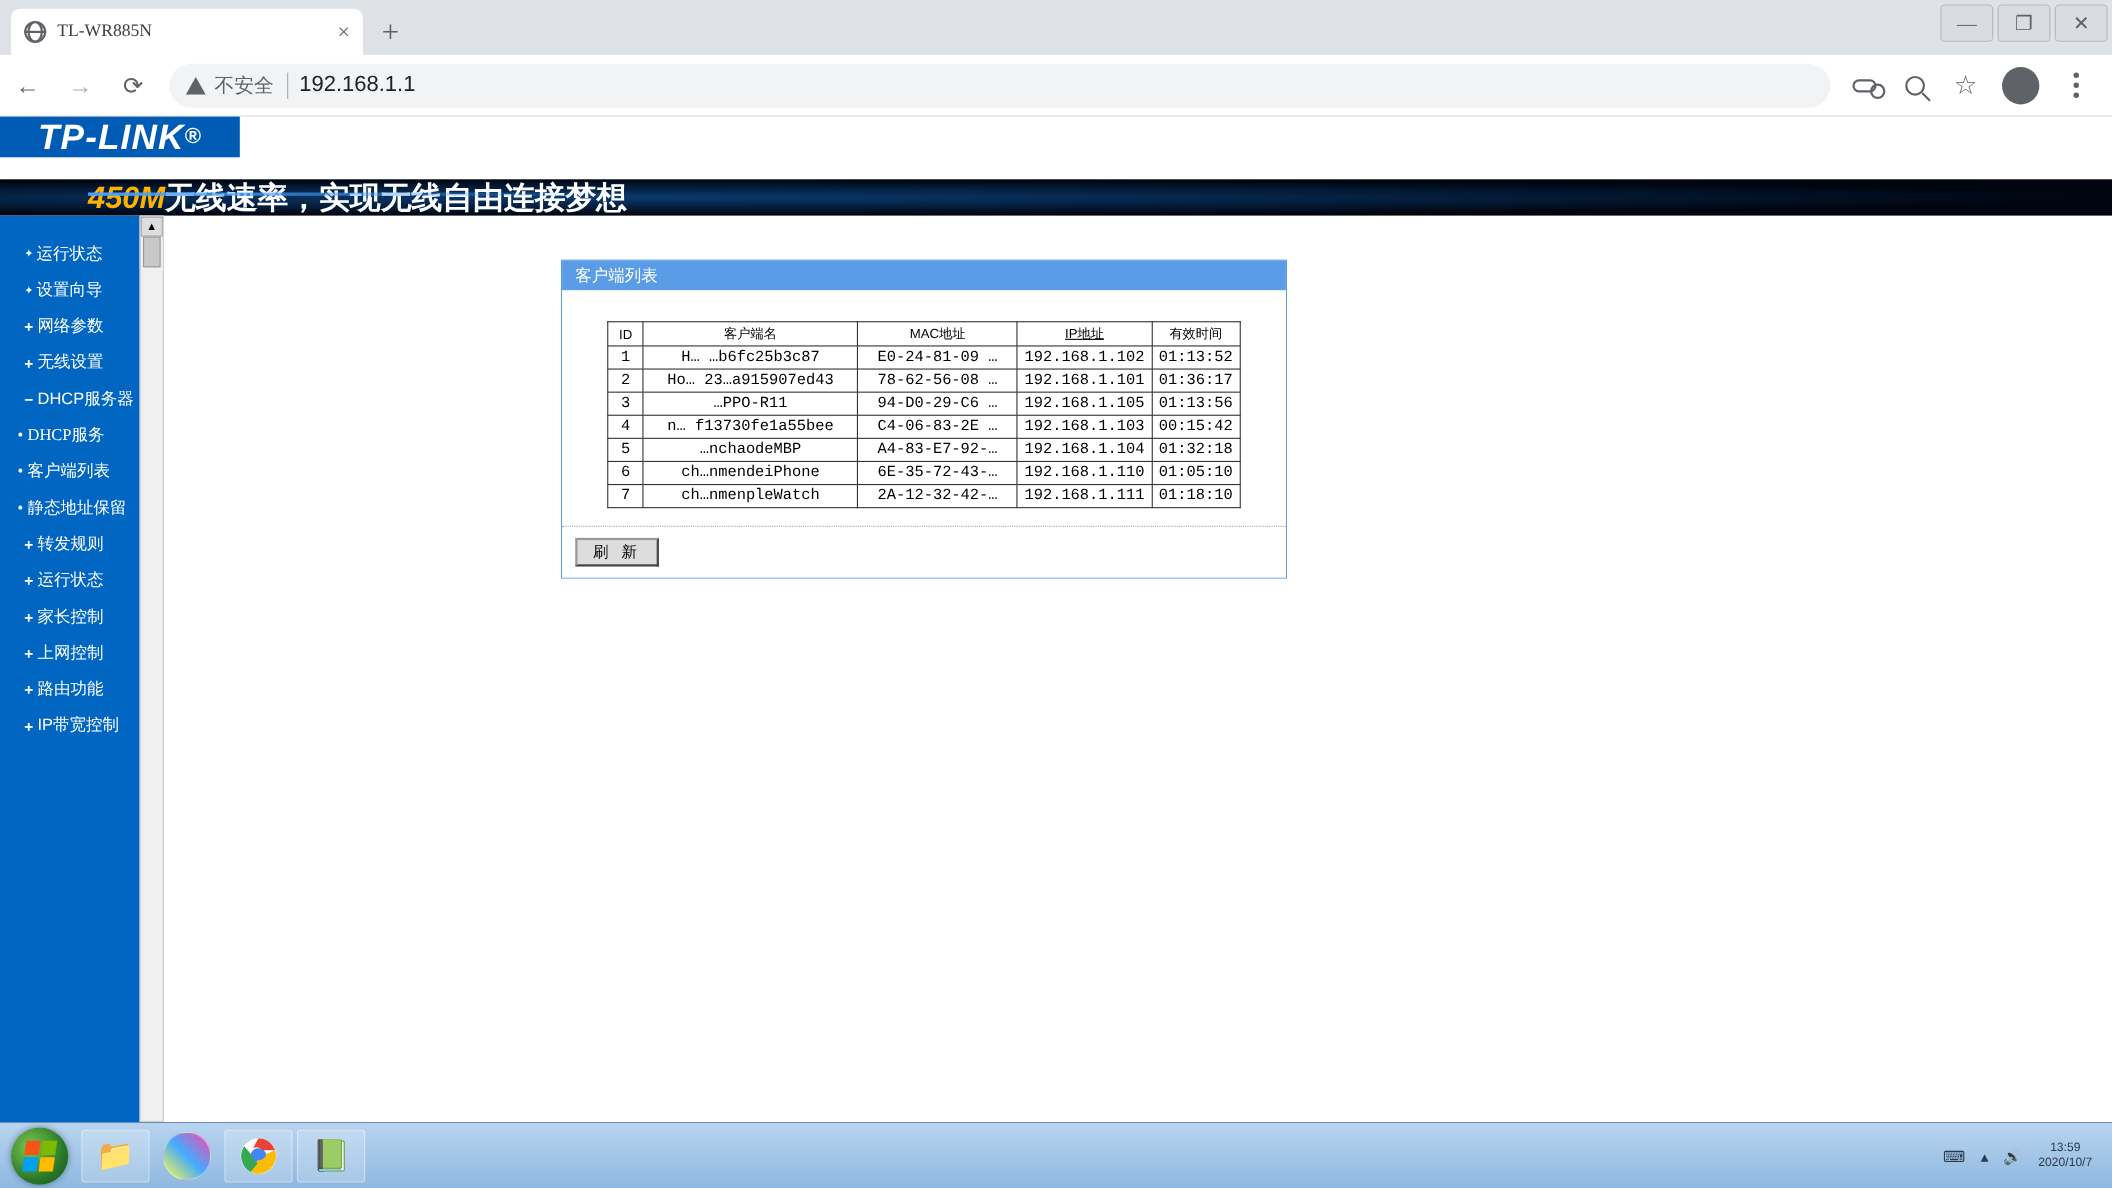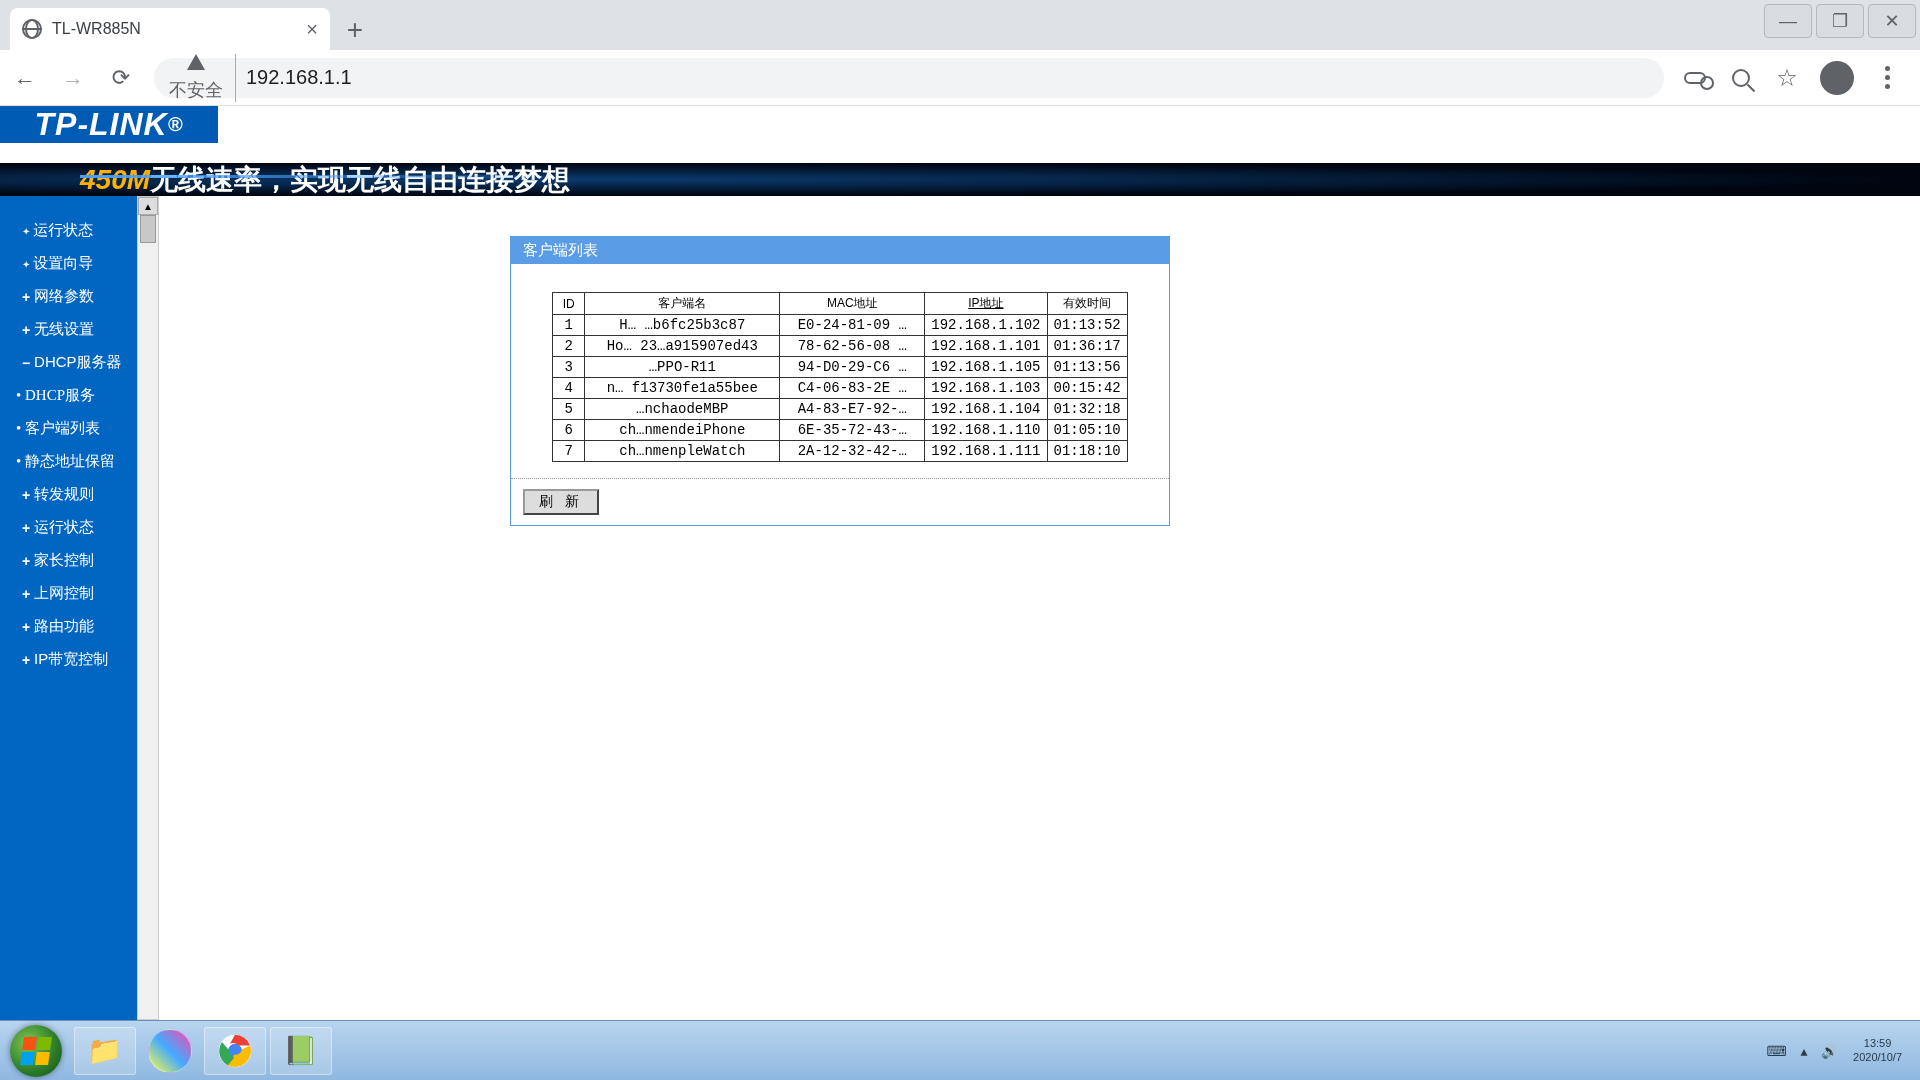--- a/index.html
+++ b/index.html
@@ -1,56 +1,56 @@
 <!DOCTYPE html>
 <html><head>
 <meta charset="utf-8">
 <style>
   * { box-sizing: border-box; margin: 0; padding: 0; }
   body { font-family: "Microsoft YaHei", Arial, sans-serif; font-size: 14px; background: #fff; overflow: hidden; width: 1920px; height: 1080px; position: relative; }
 
   
   .browser-chrome { width: 100%; background: #dee1e6; }
-  .tab-bar { height: 50px; display: flex; align-items: flex-end; padding-left: 10px; position: relative; }
+  .tab-bar { height: 50px; display: flex; align-items: flex-end; padding-left: 10px; position: relative; font-family: Liberation Serif, serif; }
   .tab { background: #fff; border-radius: 8px 8px 0 0; height: 42px; width: 320px; display: flex; align-items: center; padding: 0 12px; gap: 10px; margin-right: 5px; }
   .tab .globe { width: 20px; height: 20px; border: 2px solid #5f6368; border-radius: 50%; position: relative; }
   .tab .globe::before { content:""; position:absolute; left:50%; top:-2px; bottom:-2px; width:10px; border:2px solid #5f6368; border-radius:50%; transform:translateX(-50%); }
   .tab .globe::after { content:""; position:absolute; top:50%; left:-2px; right:-2px; height:2px; background:#5f6368; transform:translateY(-50%);}
   .tab-title { flex:1; font-size:16px; color:#3c4043; }
   .tab-close { font-size:20px; color:#5f6368; cursor:pointer; }
   .new-tab { width:40px; height:40px; display:flex; align-items:center; justify-content:center; font-size:28px; color:#5f6368; cursor:pointer; }
   .window-controls { position:absolute; right:0; top:0; display:flex; }
   .win-btn { width:48px; height:34px; background:#d9dce0; border:1px solid #b5b9bd; border-radius:4px; margin:4px 4px 0 0; display:flex; align-items:center; justify-content:center; font-size:18px; color:#5f6368; cursor:pointer;}
   
   .toolbar { height:56px; background:#fff; border-bottom:1px solid #e0e0e0; display:flex; align-items:center; padding:0 10px; gap:18px; }
   .nav-btn { width:30px; height:30px; display:flex; align-items:center; justify-content:center; cursor:pointer; color:#5f6368; font-size:22px; }
   .nav-btn.disabled { color:#b0b0b0; }
   .addr-wrap { flex:1; display:flex; align-items:center; height:40px; background:#f1f3f4; border-radius:20px; padding:0 15px; gap:10px; }
-  .secure-warn { display:flex; align-items:center; gap:8px; color:#5f6368; font-size:18px; border-right:1px solid #aaa; padding-right:12px;flex-direction:column; }
+  .secure-warn { display:flex; align-items:center; gap:8px; color:#5f6368; font-size:18px; border-right:1px solid #aaa; padding-right:12px; }
   .warn-icon { width:0; height:0; border-left:9px solid transparent; border-right:9px solid transparent; border-bottom:16px solid #5f6368; position:relative; }
   .addr-text { font-size:20px; color:#202124; }
   .toolbar-right { display:flex; align-items:center; gap:20px; padding-right:10px; }
   .tb-icon { width:26px; height:26px; color:#5f6368; display:flex; align-items:center; justify-content:center; font-size:22px; }
   .avatar { width:34px; height:34px; border-radius:50%; background:#5f6368; }
   .menu-dots { display:flex; flex-direction:column; gap:4px; }
   .menu-dots span { width:5px; height:5px; background:#5f6368; border-radius:50%;}
 
   
   .router-banner { height:90px; display:flex;flex-direction:column; }
   .logo-box { width:218px; background:#005bb5; display:flex; align-items:center; justify-content:center; }
   .logo-text { color:#fff; font-size:32px; font-weight:bold; font-style:italic; letter-spacing:1px; font-family: Arial, sans-serif;}
   .banner-right { flex:1; background: radial-gradient(ellipse at 30% 50%, #0a3a6e 0%, #000510 70%); display:flex; align-items:center; padding-left:80px; position:relative; overflow:hidden;margin-top:20px;}
   .banner-text { color:#fff; font-size:28px; font-weight:bold; white-space:nowrap; }
   .banner-text .accent { color:#ffb000; font-style:italic; }
   .banner-underline { position:absolute; bottom:18px; left:80px; width:500px; height:3px; background:linear-gradient(to right, #4aa0ff, transparent); }
 
   
   .content-row { display:flex; height: calc(100% - 196px - 60px); }
   .sidebar-wrap { width:180px; position:relative; display:flex; }
-  .sidebar { width:137px; background:#0066c2; height:100%; overflow:hidden; color:#fff; padding-top:18px; }
+  .sidebar { width:127px; background:#0066c2; height:100%; overflow:hidden; color:#fff; padding-top:18px; }
   .sidebar-item { padding:7px 0 7px 22px; font-size:15px; cursor:pointer; white-space:nowrap; }
   .sidebar-item::before { content:"✦ "; font-size:10px; vertical-align:middle; }
   .sidebar-item.plus::before { content:"+ "; font-size:14px; font-weight:bold;}
   .sidebar-item.minus::before { content:"− "; font-size:14px; font-weight:bold;}
   .sidebar-sub { padding:7px 0 7px 16px; font-size:15px; cursor:pointer;font-family:Liberation Serif, serif; }
   .sidebar-sub::before { content:"• "; }
   .fake-scroll { width:22px; background:#f0f0f0; position:relative; border:1px solid #ccc;}
   .fake-scroll .thumb-top { position:absolute; top:0; left:0; right:0; height:18px; background:#ddd; border:1px solid #aaa; display:flex; align-items:center; justify-content:center; font-size:10px;}
   .fake-scroll .thumb-track { position:absolute; top:18px; left:2px; right:2px; height:28px; background:#c8c8c8; border:1px solid #999;}
   .h-scroll { position:absolute; height:18px; left:0; bottom:-18px; width:155px; background:#f0f0f0; border:1px solid #ccc; display:flex; justify-content:space-between; align-items:center; font-size:10px; padding:0 3px;}

